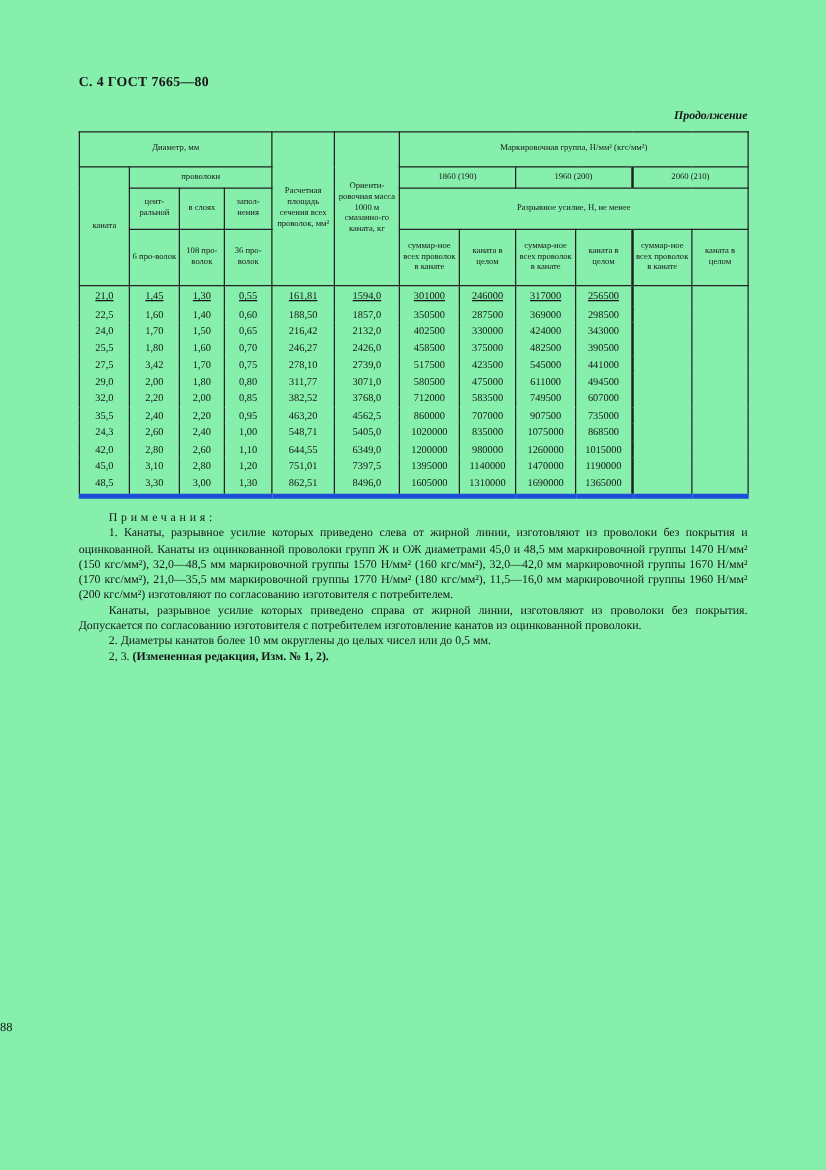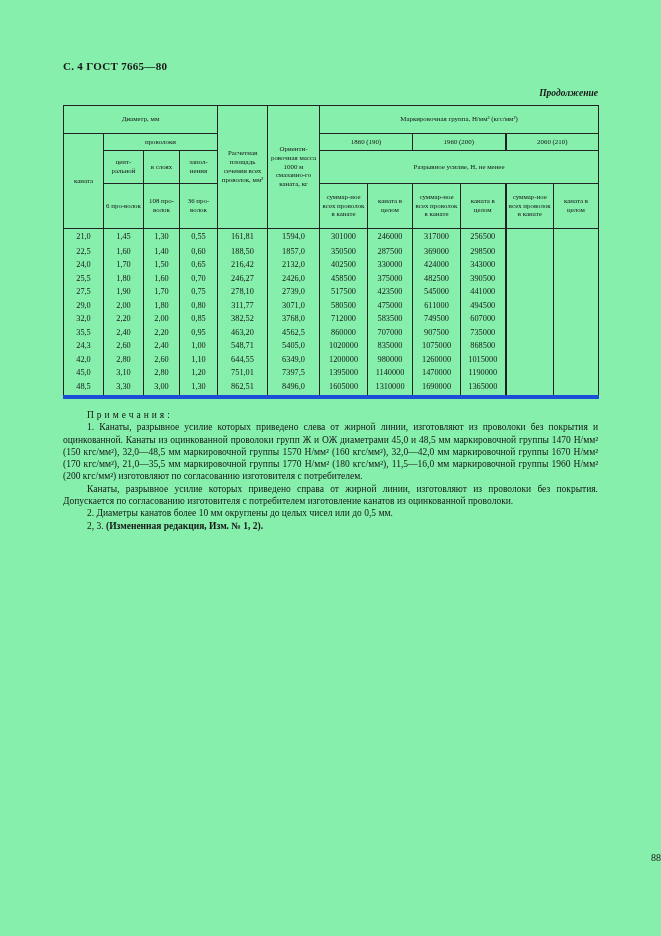--- a/index.html
+++ b/index.html
@@ -55,38 +55,38 @@
   .spec thead tr.r4 { height: 45px; }
   .spec tbody td {
     border-top: none;
     border-bottom: none;
     font-size: 8.3px;
     height: 13.5px;
     line-height: 13.5px;
     padding: 0 2px;
     white-space: nowrap;
   }
-  .spec tbody tr:first-child td { padding-top: 0; height: 16px; }
+  .spec tbody tr:first-child td { padding-top: 0; height: 16px; text-decoration: underline; }
   .spec tbody tr:last-child td { border-bottom: 4px solid #1d4ed8; padding-bottom: 2px; }
   .thick-left { border-left-width: 2.5px !important; }
   .notes {
     margin-top: 10px;
     font-size: 9.5px;
     line-height: 12.3px;
     text-align: justify;
   }
   .notes-title { text-indent: 24px; }
   .notes-title .spaced { letter-spacing: 3px; }
   .note { margin: 0; text-indent: 24px; }
   .page-number {
     position: absolute;
     left: 0;
     right: 0;
-    top: 852px;
-    text-align: right;
+    top: 817px;
+    text-align: left;
     font-size: 10px;
   }
 </style>
 </head>
 <body>
 
 <div class="page">
   <div class="content">
 
     <div class="doc-header">С. 4 ГОСТ 7665—80</div>
@@ -191,21 +191,21 @@
             <td>2426,0</td>
             <td>458500</td>
             <td>375000</td>
             <td>482500</td>
             <td>390500</td>
             <td class="thick-left"></td>
             <td></td>
           </tr>
           <tr>
             <td>27,5</td>
-            <td>1,90</td>
+            <td>3,42</td>
             <td>1,70</td>
             <td>0,75</td>
             <td>278,10</td>
             <td>2739,0</td>
             <td>517500</td>
             <td>423500</td>
             <td>545000</td>
             <td>441000</td>
             <td class="thick-left"></td>
             <td></td>

